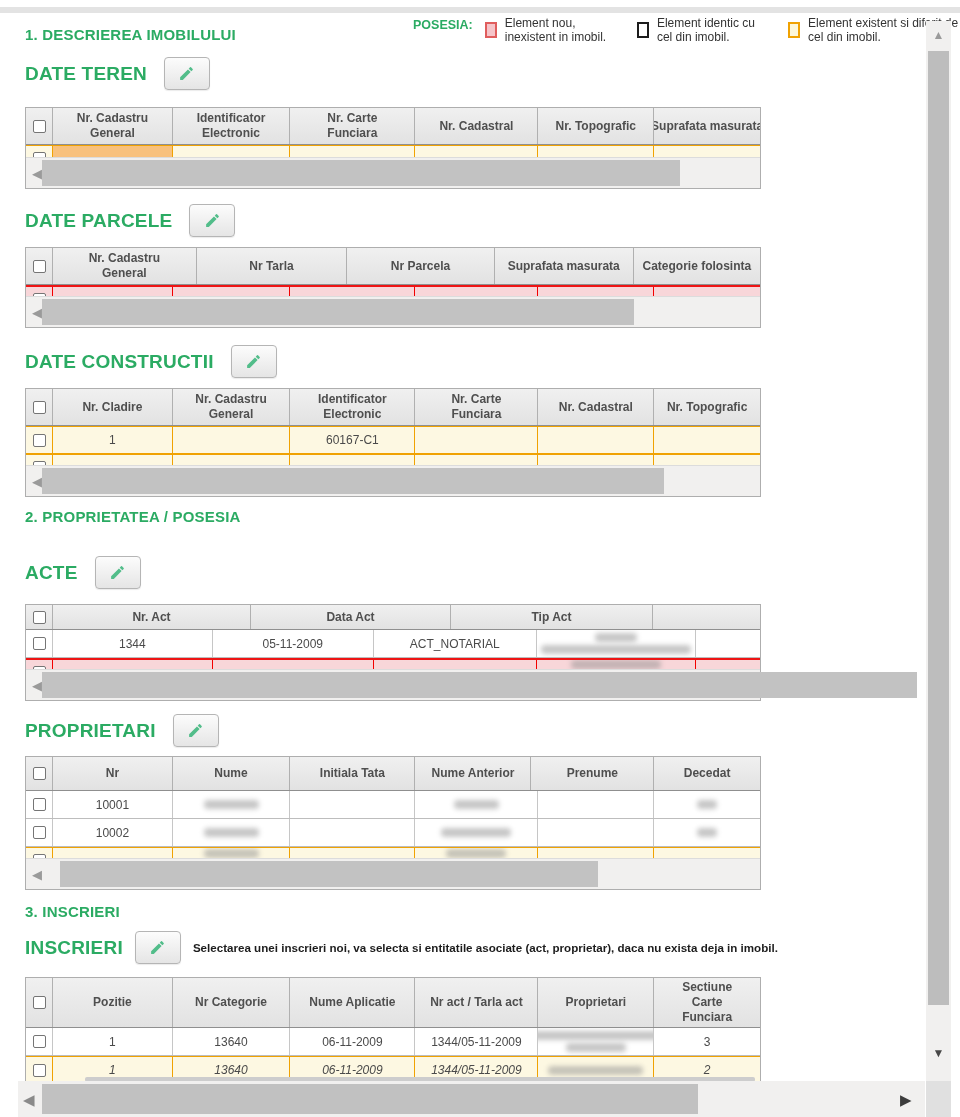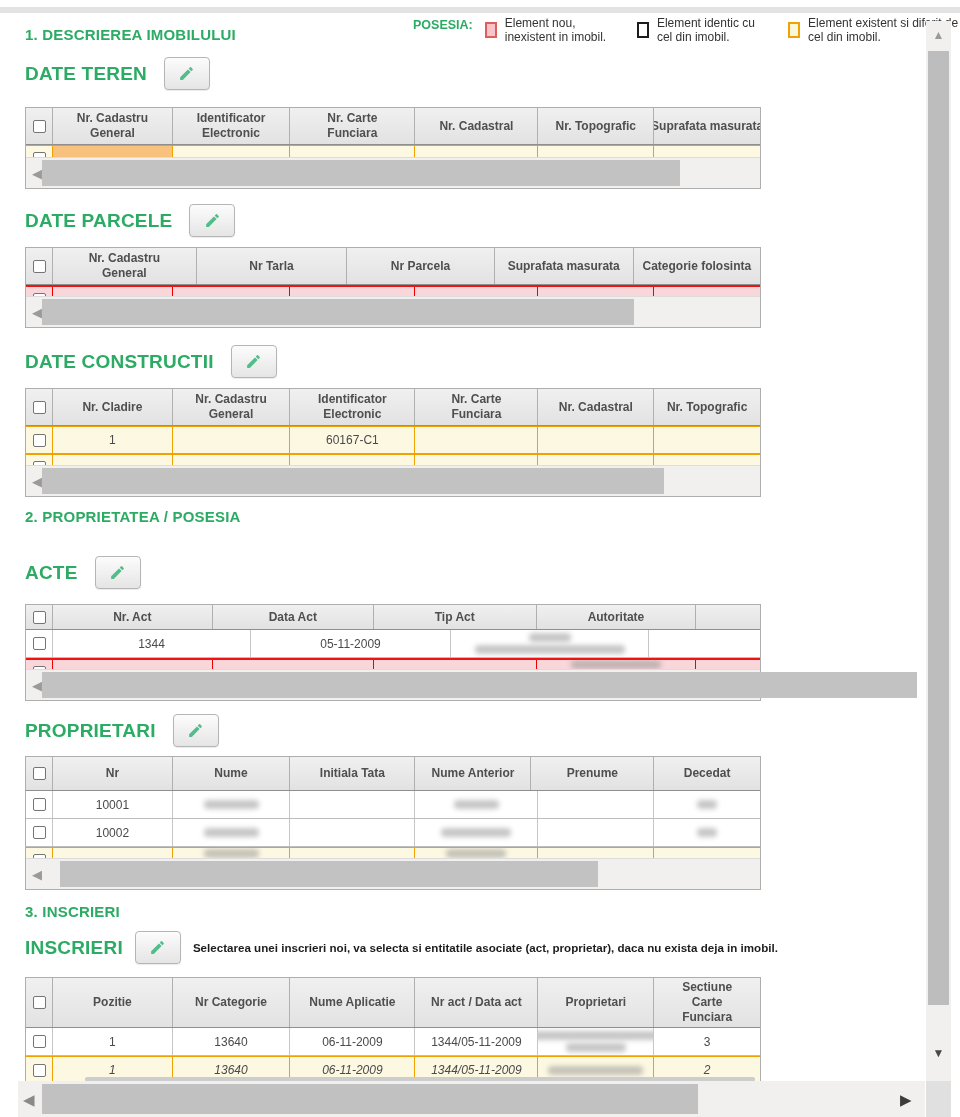--- a/index.html
+++ b/index.html
@@ -240,29 +240,29 @@
   </button>
 </div>
 <div class="tbl-wrap" id="tbl-3">
     <div class="trow thead">
       <div class="cbc">
         <span class="cb"></span>
       </div>
       <div class="c hc" style="width:198px">Nr. Act</div>
       <div class="c hc" style="width:200px">Data Act</div>
       <div class="c hc" style="width:202px">Tip Act</div>
-      <div class="c hc" style="width:198px">Autoritate</div>
       <div class="c hc" style="width:75px"></div>
     </div>
     <div class="trow r-identical">
       <div class="cbc">
         <span class="cb"></span>
       </div>
       <div class="c" style="width:198px">1344</div>
       <div class="c" style="width:200px">05-11-2009</div>
+      <div class="c" style="width:202px">ACT_NOTARIAL</div>
       <div class="c" style="width:198px">
         <span class="blurwrap">
           <span class="blur" style="width:42px"></span>
           <span class="blur" style="width:150px"></span>
         </span>
       </div>
       <div class="c" style="width:75px"></div>
     </div>
     <div class="trow r-new r-partial">
       <div class="cbc">
@@ -387,21 +387,21 @@
   <span class="note">Selectarea unei inscrieri noi, va selecta si entitatile asociate (act, proprietar), daca nu exista deja in imobil.</span>
 </div>
 <div class="tbl-wrap" id="tbl-5">
     <div class="trow thead">
       <div class="cbc">
         <span class="cb"></span>
       </div>
       <div class="c hc" style="width:148px">Pozitie</div>
       <div class="c hc" style="width:145px">Nr Categorie</div>
       <div class="c hc" style="width:155px">Nume Aplicatie</div>
-      <div class="c hc" style="width:152px">Nr act / Data act</div>
+      <div class="c hc" style="width:152px">Nr act / Tarla act</div>
       <div class="c hc" style="width:143px">Proprietari</div>
       <div class="c hc" style="width:130px">Sectiune Carte Funciara</div>
     </div>
     <div class="trow r-identical">
       <div class="cbc">
         <span class="cb"></span>
       </div>
       <div class="c" style="width:148px">1</div>
       <div class="c" style="width:145px">13640</div>
       <div class="c" style="width:155px">06-11-2009</div>

